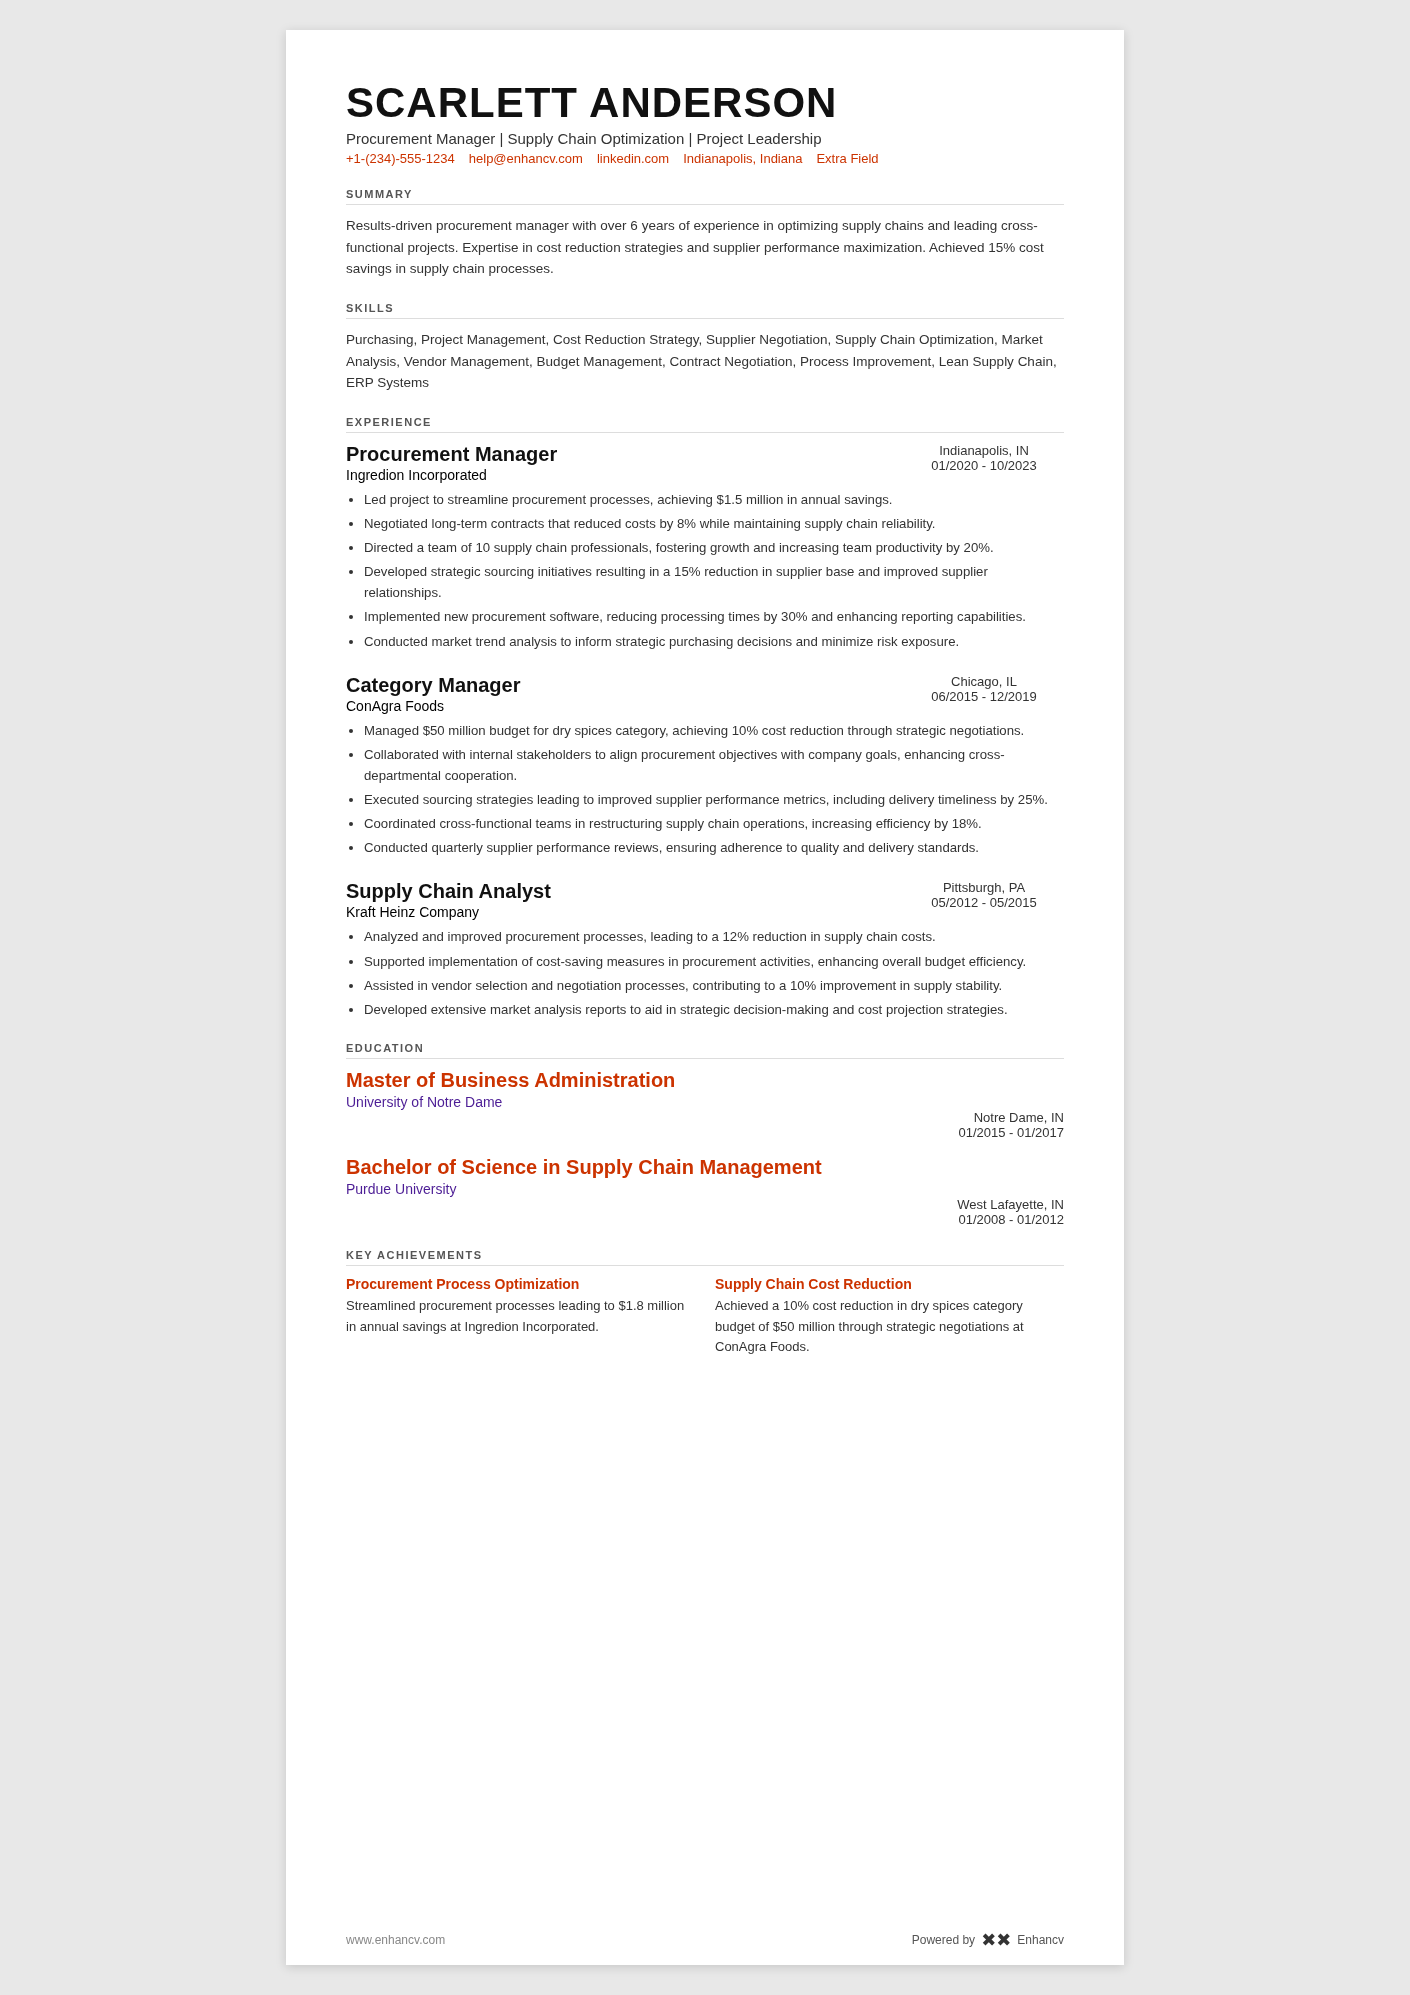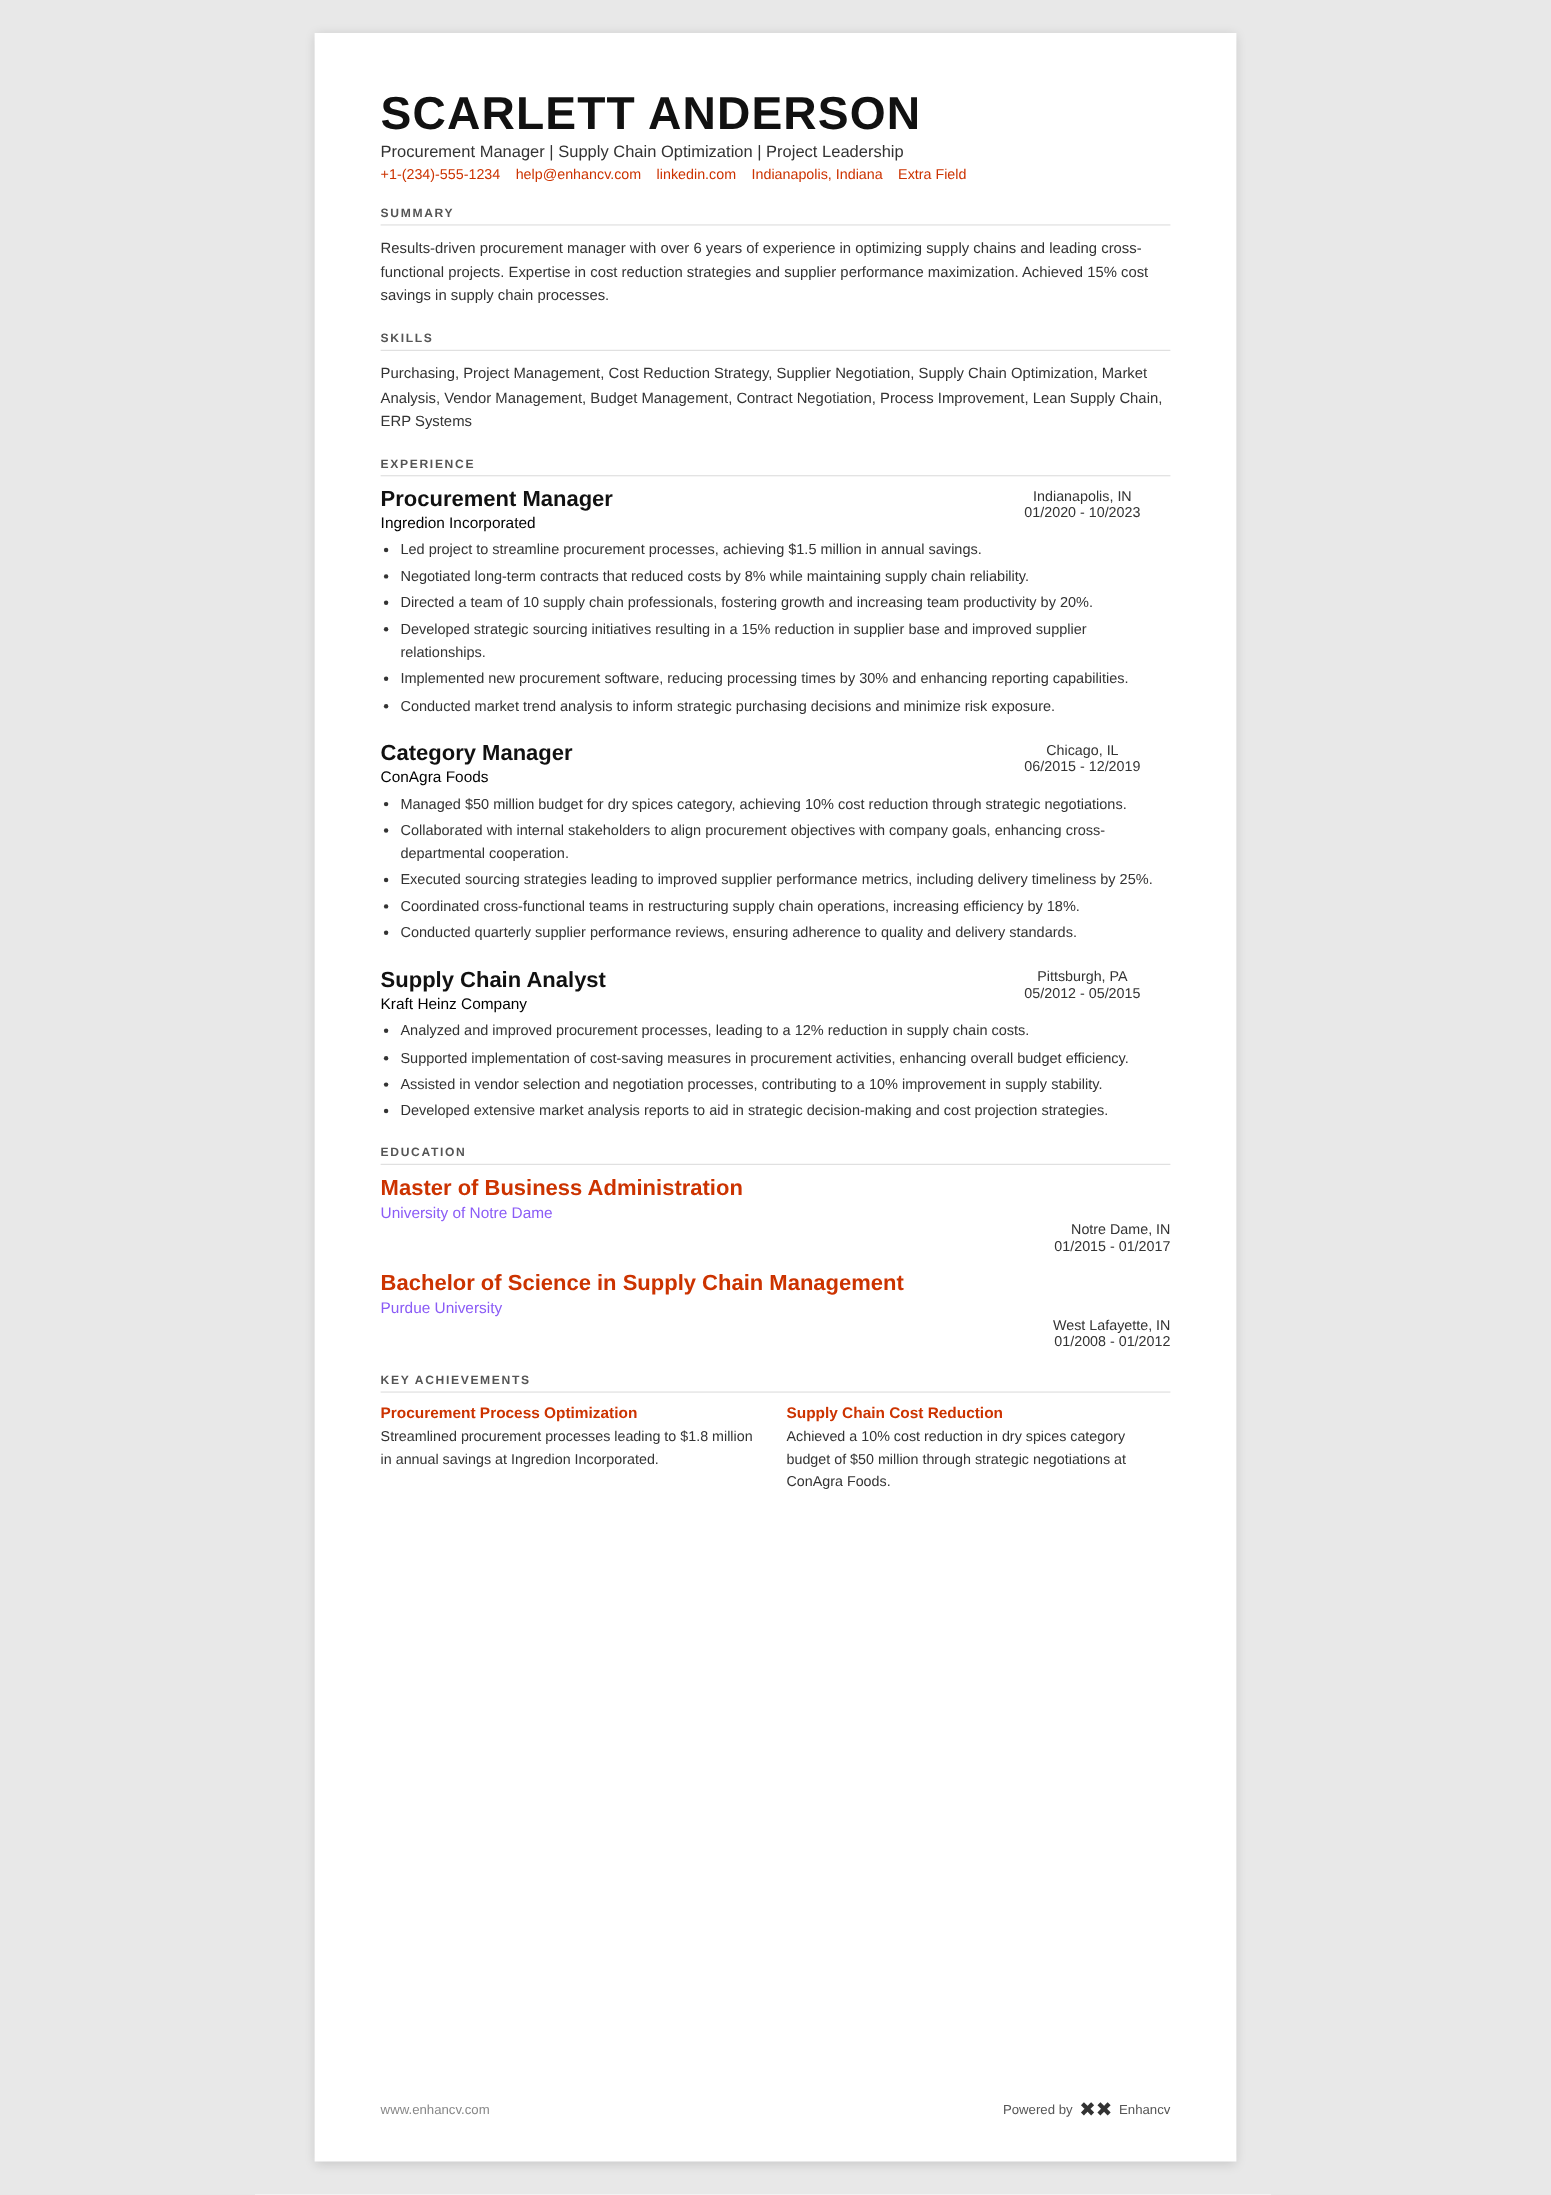--- a/index.html
+++ b/index.html
@@ -109,21 +109,21 @@
       flex-direction: column;
     }
     .edu-left {}
     .edu-degree {
       font-size: 20px;
       font-weight: 700;
       color: #cc3300;
     }
     .edu-school {
       font-size: 14px;
-      color: #8b5cf6;
+      color: #4c1d95;
       margin-top: 2px;
     }
     .edu-right {
       text-align: right;
       font-size: 13px;
       color: #333;
       white-space: nowrap;
       min-width: 160px;
     }
     .achievements-grid {
@@ -138,21 +138,21 @@
       color: #cc3300;
       margin-bottom: 4px;
     }
     .achievement-text {
       font-size: 13px;
       color: #333;
       line-height: 1.6;
     }
     .footer {
       position: absolute;
-      bottom: 36px;
+      bottom: 14px;
       left: 60px;
       right: 60px;
       display: flex;
       justify-content: space-between;
       align-items: center;
       font-size: 12px;
       color: #888;
     }
     .footer-logo {
       display: flex;

